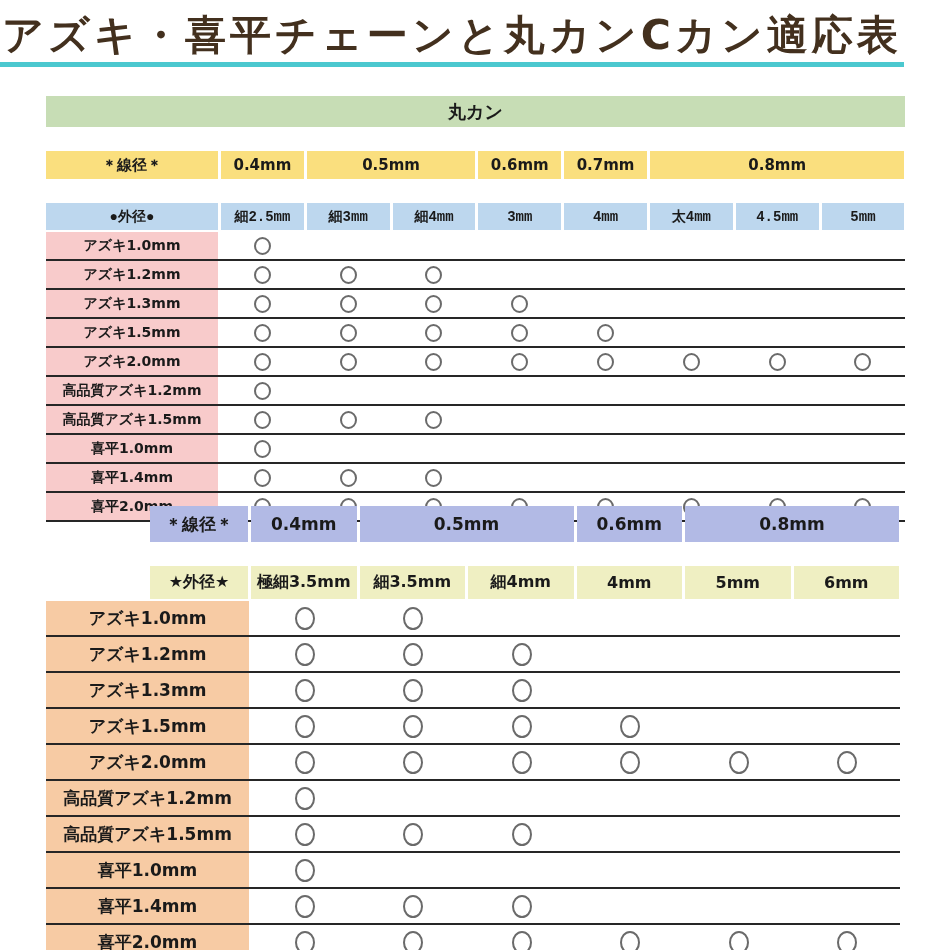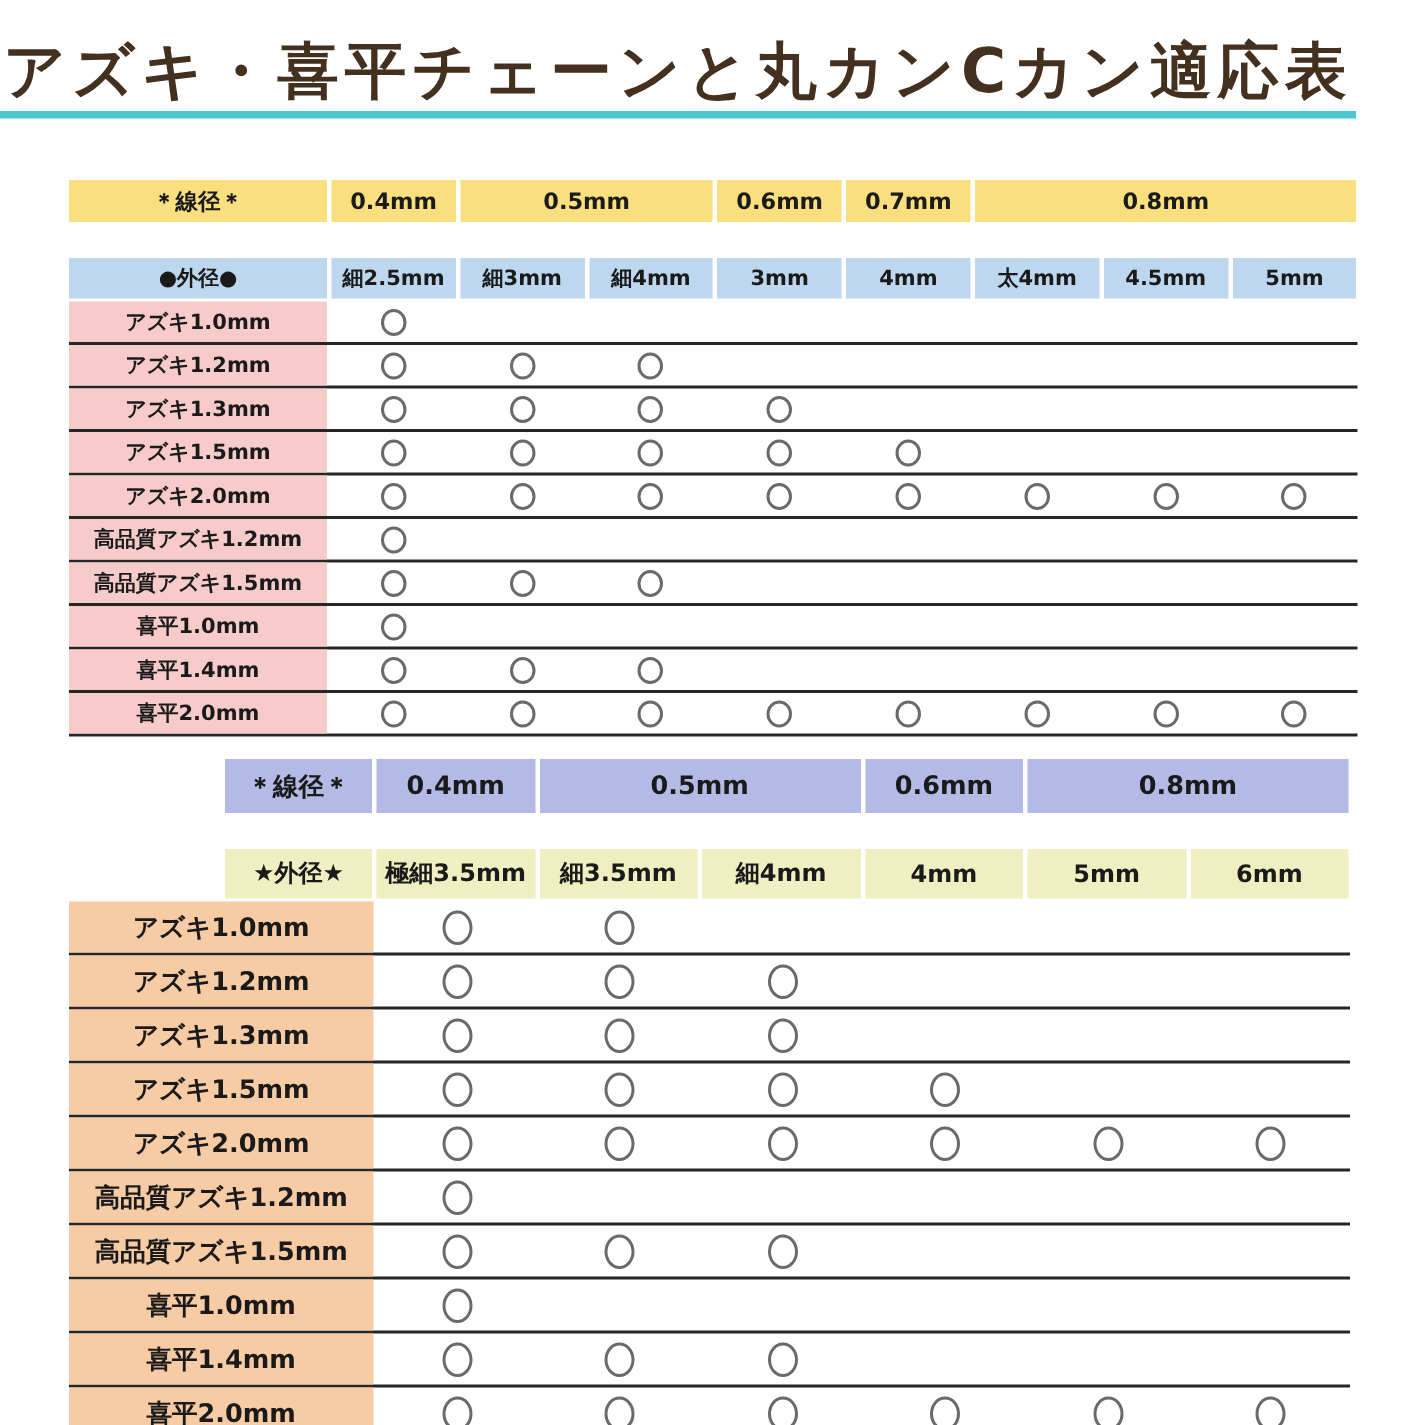--- a/index.html
+++ b/index.html
@@ -4,21 +4,21 @@
 <style>
   html, body { margin:0; padding:0; }
   body {
     width:950px; height:950px; position:relative; overflow:hidden;
     background:#ffffff;
     font-family:"DejaVu Sans","Liberation Sans",sans-serif;
     color:var(--text, #1a1a1a);
   }
 
   
-  .title-wrap { position:absolute; top:12px; left:0; width:864px; text-align:center;margin-top:12px; }
+  .title-wrap { position:absolute; top:12px; left:0; width:864px; text-align:center; }
   .page-title {
     display:inline-block;
     font-size:41px; font-weight:bold; letter-spacing:4px;
     color:var(--title-text, #43301E);
     border-bottom:5px solid var(--title-underline, #4BC8CF);
     padding:0 2px 3px 2px;
     line-height:1.15;
     white-space:nowrap;
   }
 
@@ -51,21 +51,21 @@
 
   
   #t1 { left:46px; top:96px; width:859px; }
   #t1 .t-title {
     height:31px; background:var(--maru-header-bg, #C7DDB5);
     font-size:18px; margin-bottom:3px;
   }
   #t1 .hrow.wire  { height:28px; margin-bottom:3px; }
   #t1 .hrow.outer { height:27px; margin-bottom:2px; }
   #t1 .hrow.wire .hcell  { background:var(--maru-wire-bg, #FADF7E); font-size:15px; }
-  #t1 .hrow.outer .hcell { background:var(--maru-outer-bg, #BDD7EE); font-size:14px; }
+  #t1 .hrow.outer .hcell { background:var(--maru-outer-bg, #BDD7EE); font-size:14px;font-family:Liberation Mono, monospace; }
   #t1 .hcell.label { width:172px; }
   #t1 .drow { height:27px; }
   #t1 .rlabel { width:172px; background:var(--maru-label-bg, #F8CBCB); font-size:14px; }
   #t1 .ring { width:13px; height:14px; }
 
   
   #t2 { left:46px; top:482px; width:854px; }
   #t2 .t-title {
     height:36px; margin-left:104px; background:var(--c-header-bg, #8EA9DB);
     font-size:21px; margin-bottom:2px;
@@ -81,20 +81,21 @@
   #t2 .ring { width:16px; height:19px; }
 </style>
 </head>
 <body>
 
 <div class="title-wrap">
   <span class="page-title">アズキ・喜平チェーンと丸カンCカン適応表</span>
 </div>
 
 <div class="tbl" id="t1">
+  <div class="t-title">丸カン</div>
   <div class="hrow wire">
     <div class="hcell label">＊線径＊</div>
   <div class="hcell" style="width: 82.8px;">0.4mm</div>
       <div class="hcell" style="width: 168.6px;">0.5mm</div>
       <div class="hcell" style="width: 82.8px;">0.6mm</div>
       <div class="hcell" style="width: 82.8px;">0.7mm</div>
       <div class="hcell" style="width: 254.4px;">0.8mm</div>
     </div>
   <div class="hrow outer">
     <div class="hcell label">●外径●</div>

